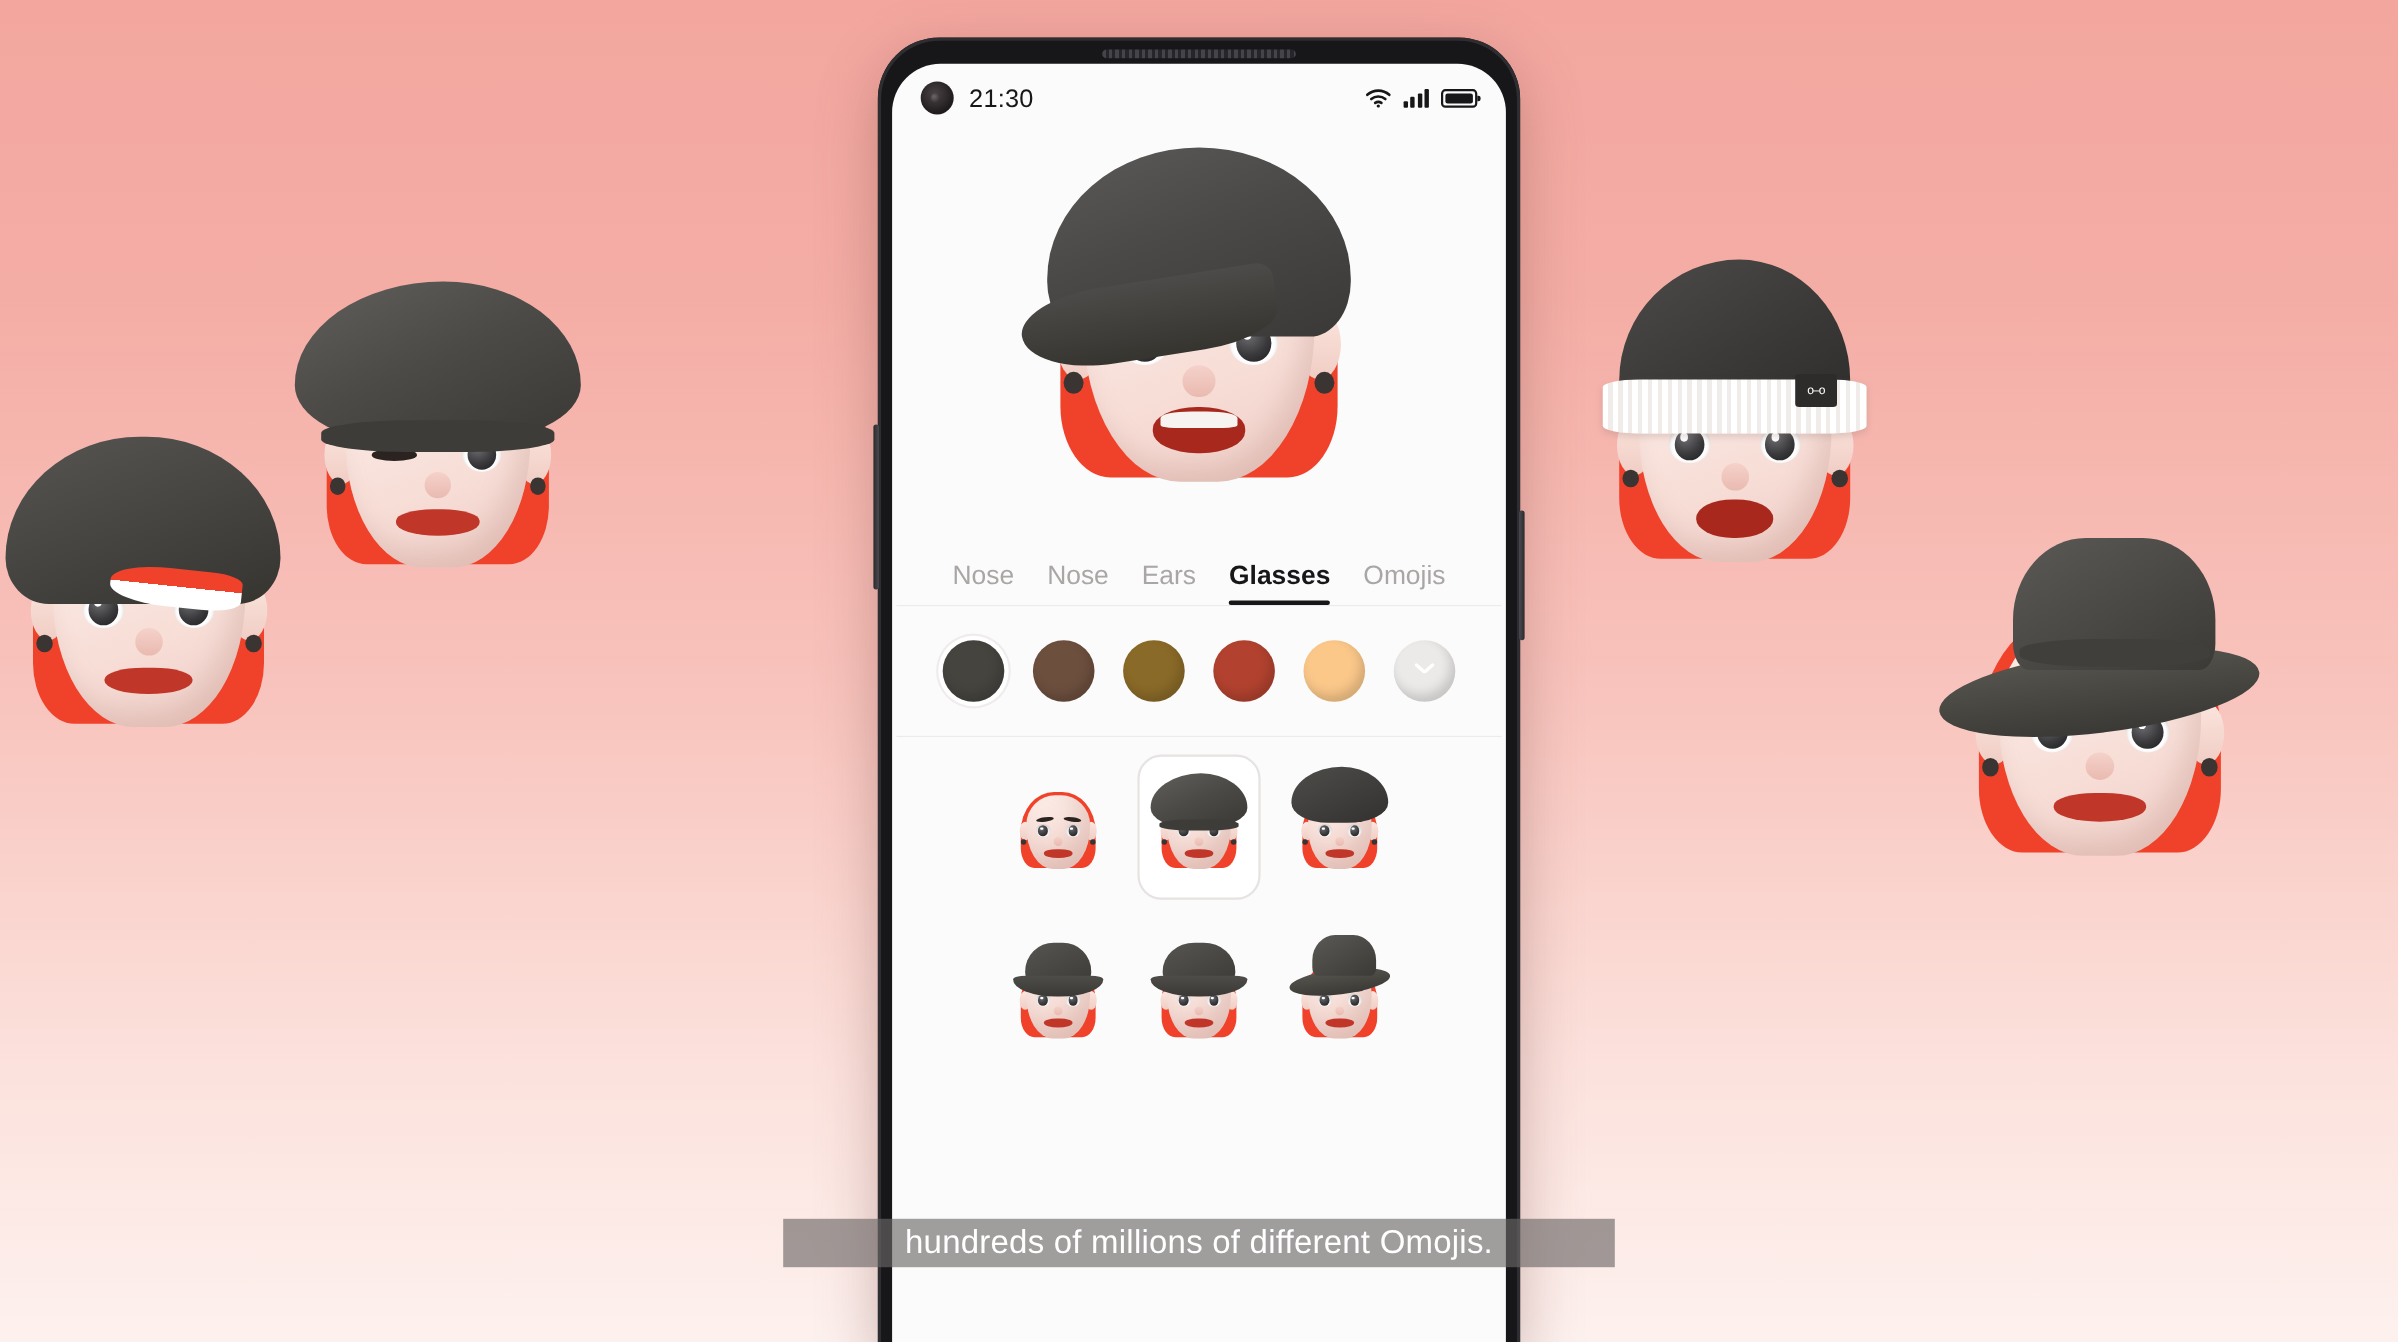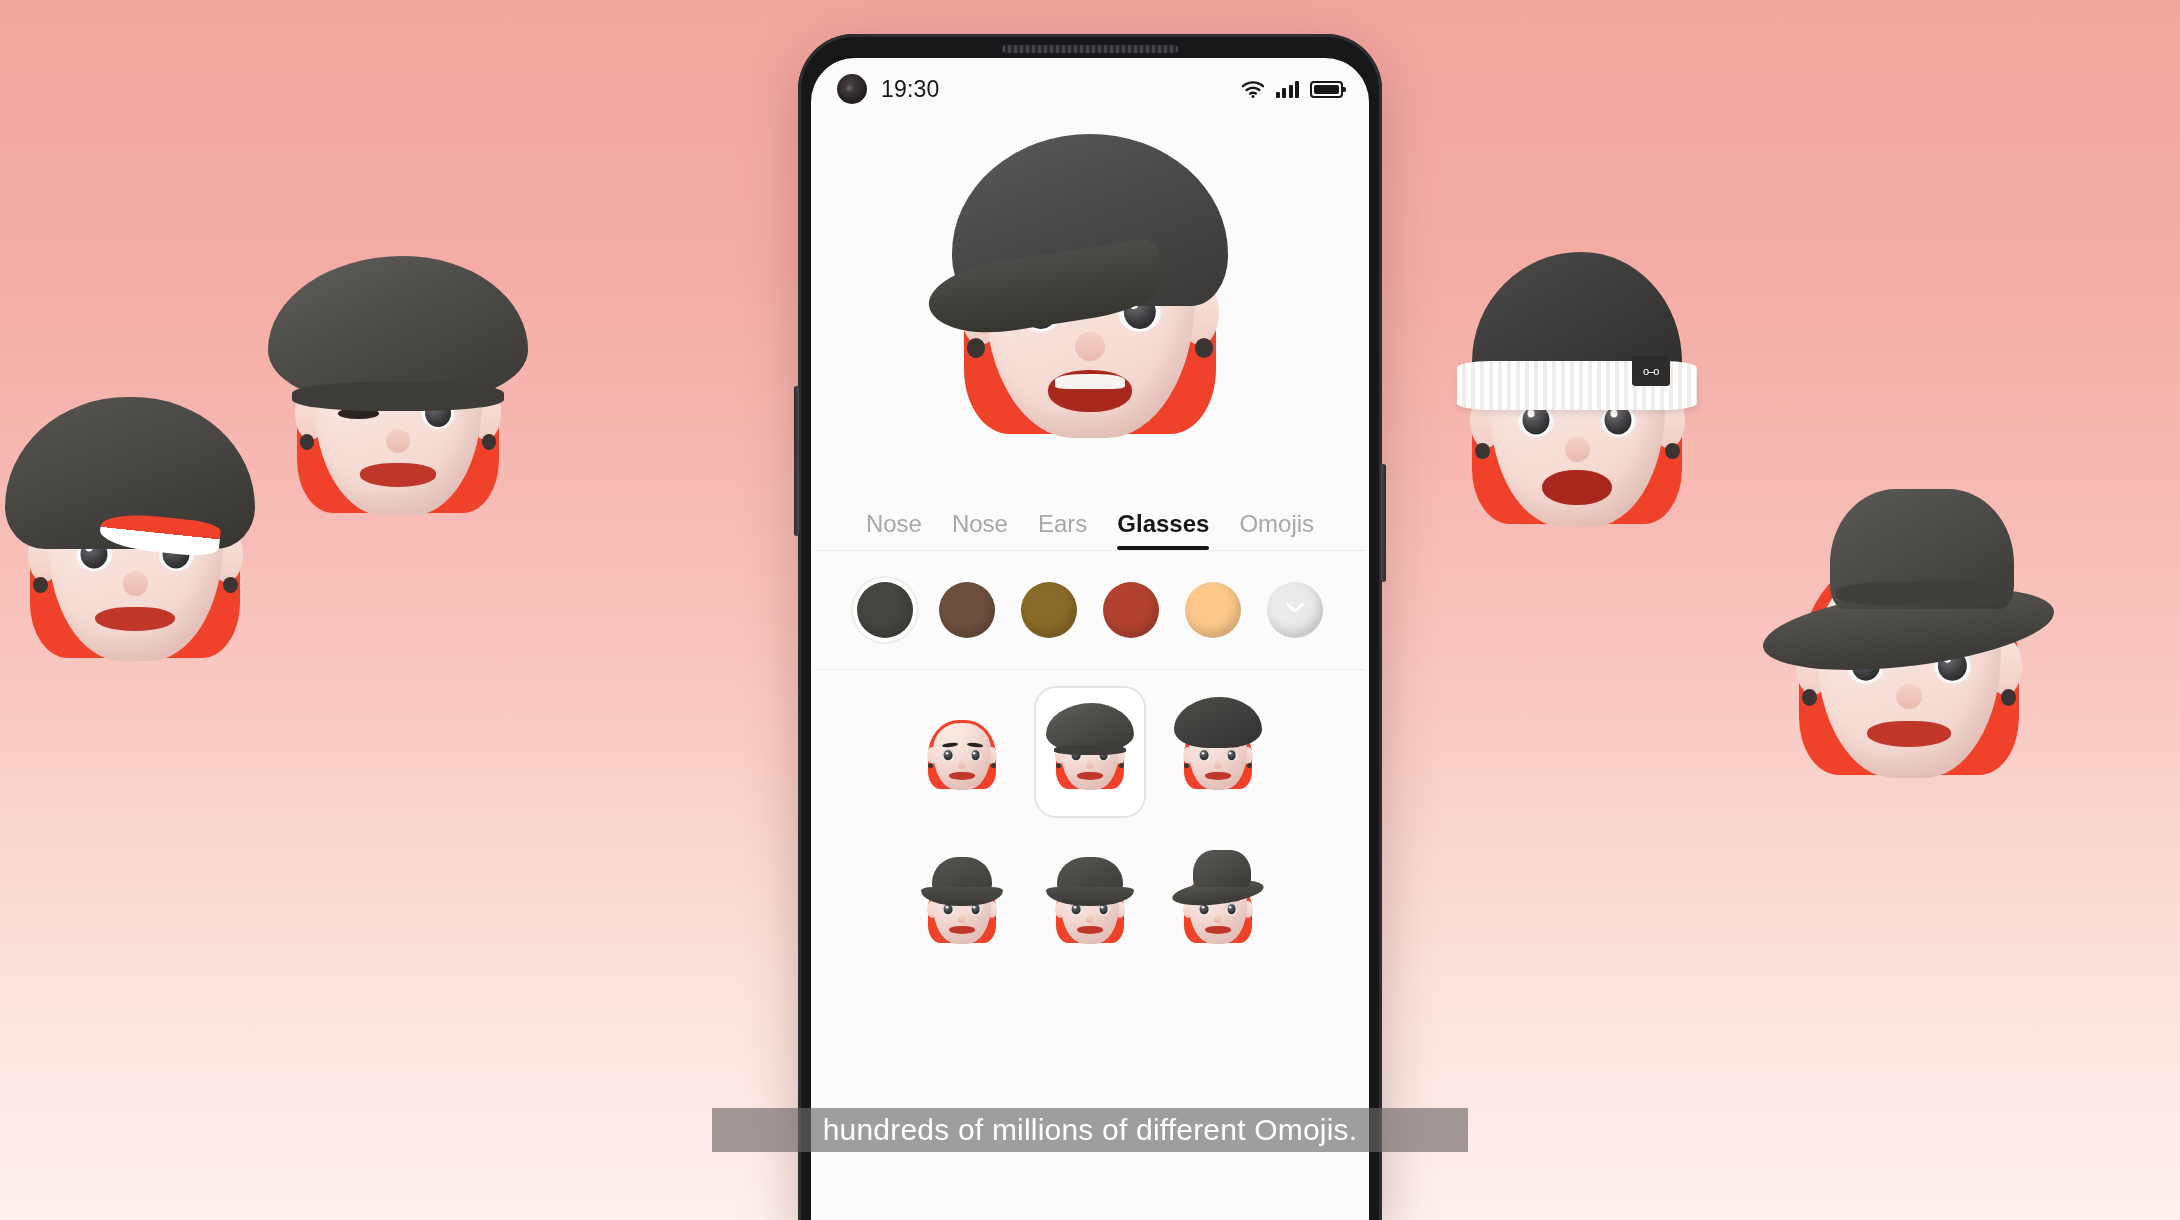--- a/index.html
+++ b/index.html
@@ -232,21 +232,21 @@
       </div>
     <div class="nose"></div>
     <div class="lips"></div>
     <div class="earring l"></div>
     <div class="earring r"></div>
     <div class="beret"></div>
     <div class="beret-band"></div>
   </div>
 </div>
 
-<div class="bg-avatar" style="left:1452px; top:274px; width:250px; height:272px;">
+<div class="bg-avatar" style="left:1452px; top:258px; width:250px; height:272px;">
   <div class="head">
     <div class="hair"></div>
     <div class="ear l"></div>
     <div class="ear r"></div>
     <div class="face"></div>
     <div class="brow l"></div>
     <div class="brow r"></div>
     <div class="eye l">
         <div class="pupil"></div>
       </div>
@@ -289,21 +289,21 @@
 
 <div id="phone">
   <div class="frame"></div>
   <div class="btn-vol"></div>
   <div class="btn-pow"></div>
 
   <div class="screen">
 
     <div class="statusbar">
       <div class="punch"></div>
-      <div class="clock">19:30</div>
+      <div class="clock">21:30</div>
       <div class="sb-right">
         <svg width="24" height="18" viewBox="0 0 24 18">
           <path d="M2 6.2 A15 15 0 0 1 22 6.2" stroke="#17171a" stroke-width="2.4" fill="none" stroke-linecap="round"></path>
           <path d="M5.6 10 A10 10 0 0 1 18.4 10" stroke="#17171a" stroke-width="2.4" fill="none" stroke-linecap="round"></path>
           <path d="M9.2 13.6 A5 5 0 0 1 14.8 13.6" stroke="#17171a" stroke-width="2.4" fill="none" stroke-linecap="round"></path>
           <circle cx="12" cy="16.4" r="1.5" fill="#17171a"></circle>
         </svg>
         <span class="sig">
           <i style="height:6px"></i>
             <i style="height:9.5px"></i>

